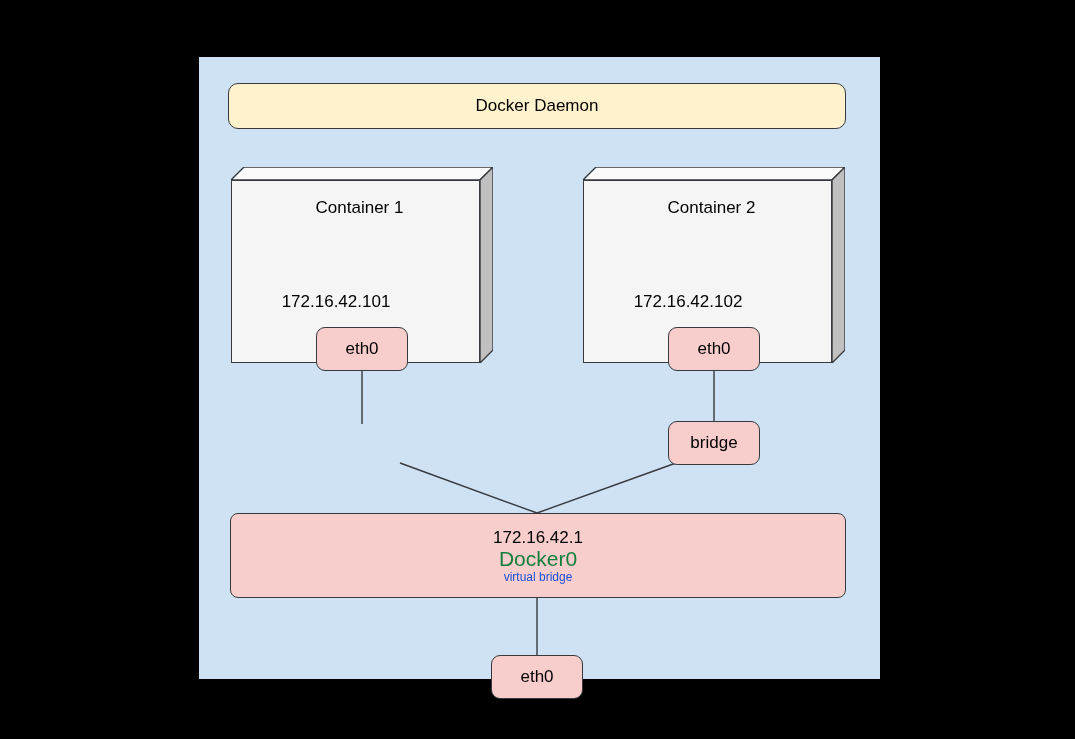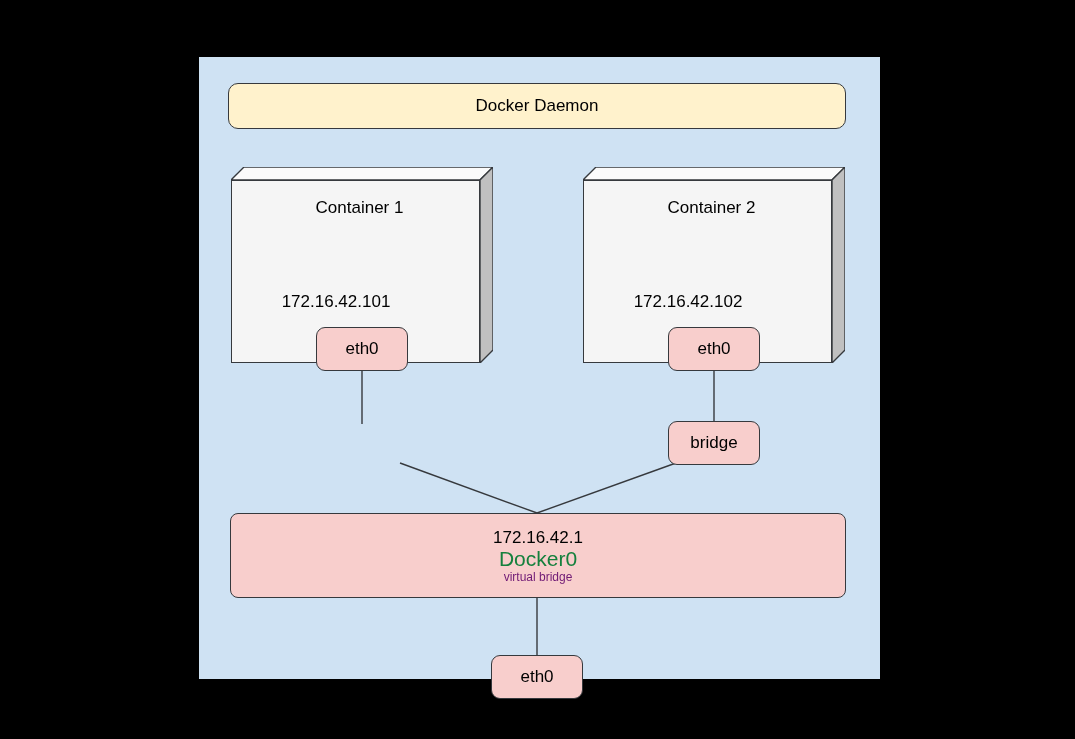--- a/index.html
+++ b/index.html
@@ -119,21 +119,21 @@
     border-radius: 8px;
     box-sizing: border-box;
     display: flex;
     flex-direction: column;
     align-items: center;
     justify-content: center;
     z-index: 6;
   }
   .bridge .l1 { font-size: 17px; line-height: 21px; color: #000; }
   .bridge .l2 { font-size: 21px; line-height: 21px; color: #15803d; }
-  .bridge .l3 { font-size: 12px; line-height: 16px; color: #701a75; }
+  .bridge .l3 { font-size: 12px; line-height: 16px; color: #1d4ed8; }
 
   
   #wires {
     position: absolute;
     left: 0;
     top: 0;
     width: 1075px;
     height: 739px;
     z-index: 4;
     pointer-events: none;

